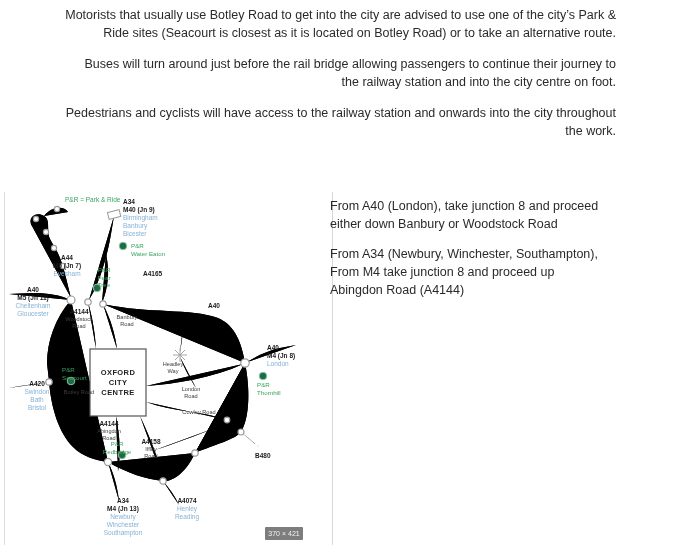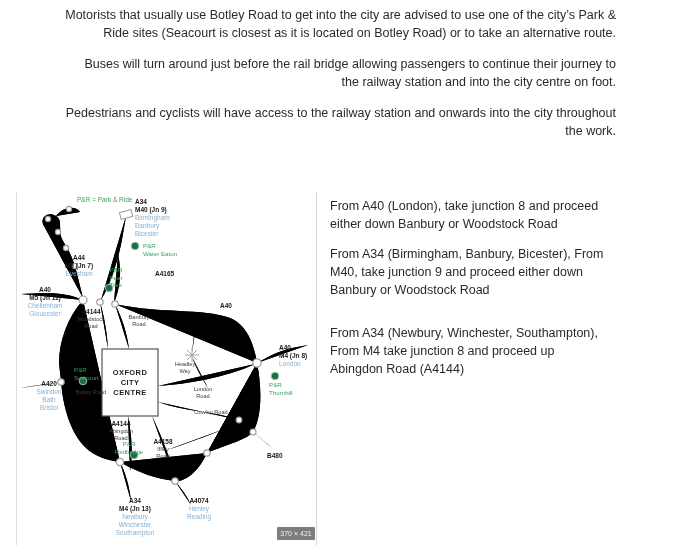--- a/index.html
+++ b/index.html
@@ -13,22 +13,22 @@
 
   
   .directions{position:absolute;left:330px;top:197px;width:300px;}
   .directions p{margin:0;font-size:12.5px;line-height:18px;white-space:pre-line;}
   .directions p.d0{margin-bottom:8px;}
   .directions p.d1{margin-bottom:12px;}
   .directions p.d2{margin-bottom:25px;}
   .directions p.d3{margin-bottom:15px;}
 
   
-  .map{position:absolute;left:16px;top:192px;width:299px;height:353px;
-       border-left:1px solid #dcdcdc;border-right:1px solid #d6d6d6;background:#fff;}
+  .map{position:absolute;left:4px;top:192px;width:299px;height:353px;
+       border-left:1px solid #dcdcdc;border-right:1px solid #d6d6d6;background:#fff;padding-left:28px;}
   .map svg{position:absolute;left:0;top:0;}
   .rbt{fill:#ffffff;stroke:#9b9b9b;stroke-width:1.2;}
 
   .map-label{position:absolute;white-space:nowrap;pointer-events:none;}
   .map-label.center{transform:translateX(-50%);}
   .ml-num{font-size:6.5px;line-height:8px;font-weight:700;color:#1a1a1a;}
   .ml-dest{font-size:6.5px;line-height:8px;color:#85b2d6;}
   .ml-pr{font-size:6.2px;line-height:7.5px;color:#3aa35f;}
   .ml-road{font-size:5.6px;line-height:7px;color:#3c3c3c;}
 
@@ -289,21 +289,18 @@
           <div class="ml-dest">Henley</div>
           <div class="ml-dest">Reading</div>
         </div>
       </div>
     <div class="size-badge">370 × 421</div>
   </div>
 
   <div class="directions">
     <p class="d1">From A40 (London), take junction 8 and proceed
 either down Banbury or Woodstock Road</p>
-    <p class="d2">From A34 (Birmingham, Banbury, Bicester), From
-M40, take junction 9 and proceed either down
-Banbury or Woodstock Road</p>
     <p class="d4">From A34 (Newbury, Winchester, Southampton),
 From M4 take junction 8 and proceed up
 Abingdon Road (A4144)</p>
   </div>
 
 </div>
 
 </body></html>

